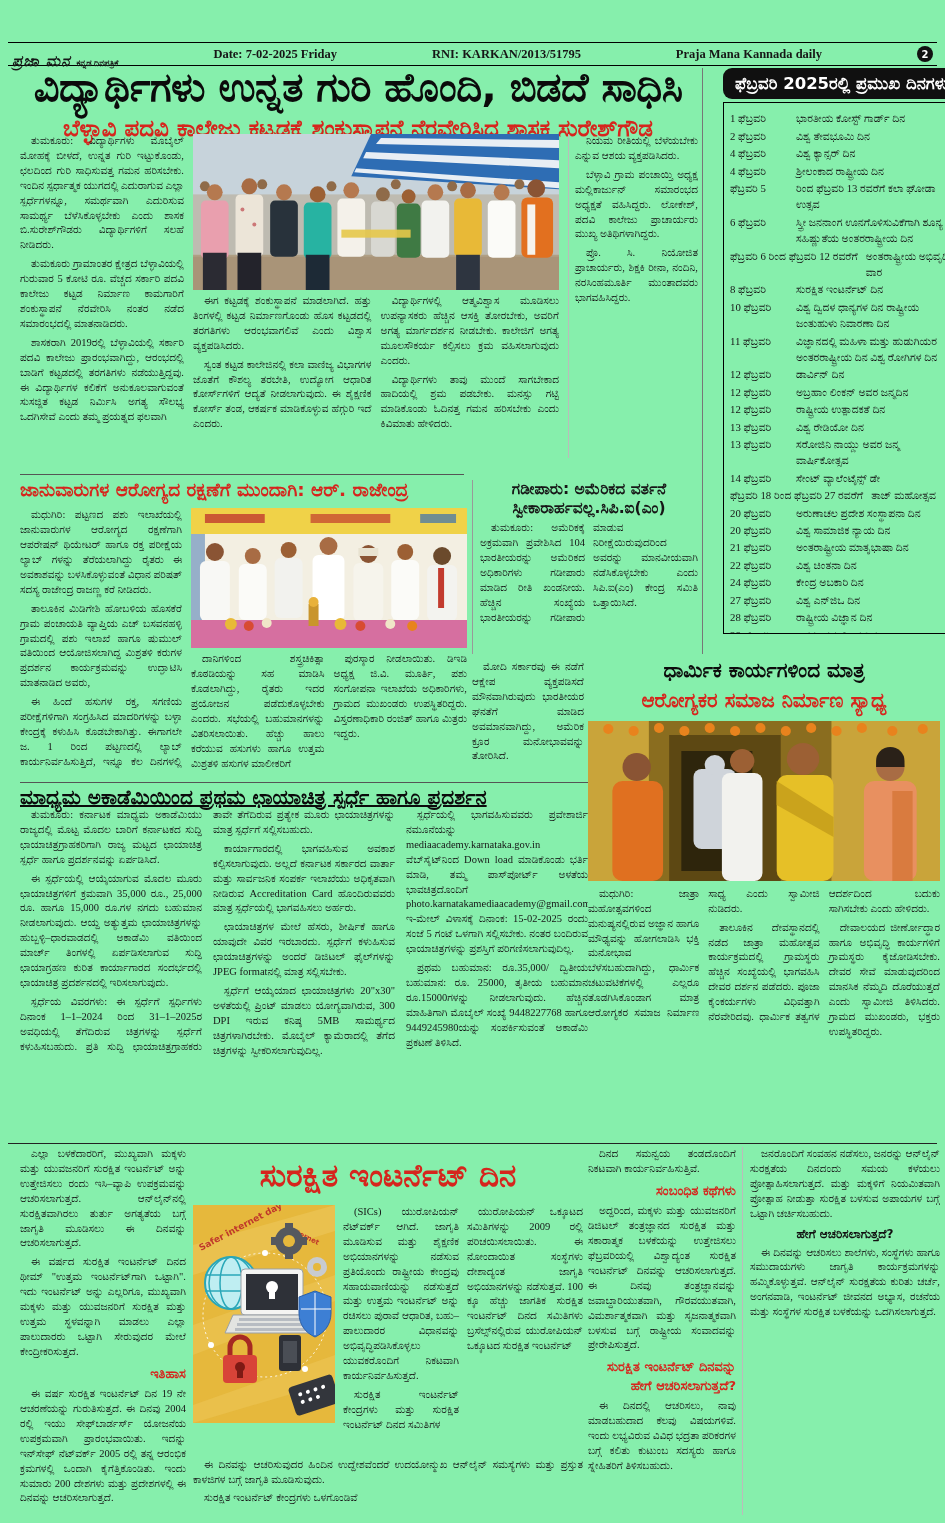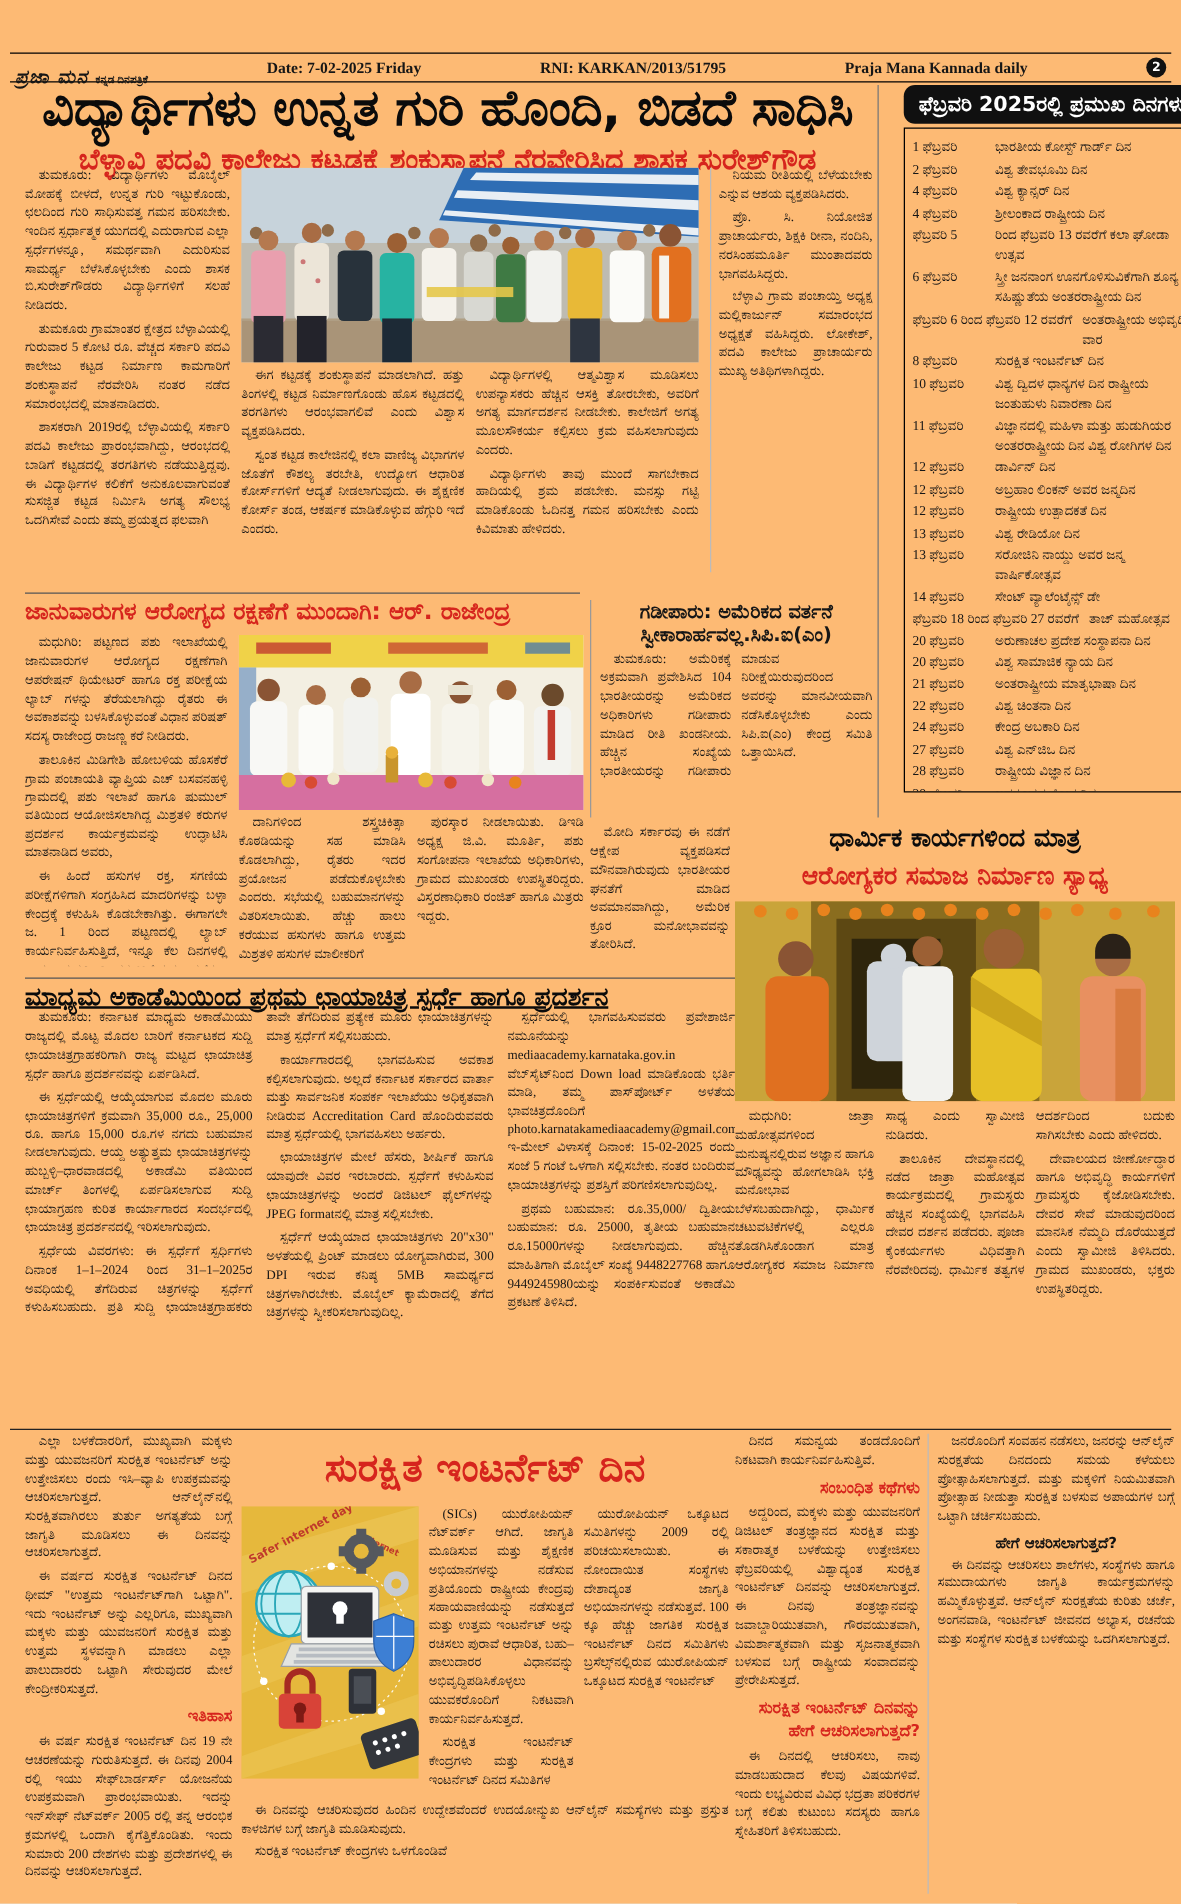--- a/index.html
+++ b/index.html
@@ -1,16 +1,16 @@
 <!DOCTYPE html>
 <html><head>
 <meta charset="utf-8">
 <style>
   html,body{margin:0;padding:0;background:#e8e8e4;}
-  .page{position:relative;width:945px;height:1523px;background:#fdba74;margin:0 auto;overflow:hidden;
+  .page{position:relative;width:945px;height:1523px;background:#86efac;margin:0 auto;overflow:hidden;
         font-family:"Liberation Serif","DejaVu Serif",serif;color:#161616;}
   .hdr{position:absolute;left:8px;top:42px;width:929px;height:24px;border-top:1.6px solid #000;border-bottom:1.2px solid #000;
        display:flex;align-items:center;justify-content:space-between;padding:0 4px;box-sizing:border-box;}
   .logo{font-family:"DejaVu Sans","Liberation Sans",sans-serif;font-weight:bold;font-style:italic;font-size:15px;letter-spacing:1px;}
   .tagline{font-size:8.5px;margin-left:6px;font-weight:bold;margin-top:20px;}
   .hmeta{font-size:12.5px;font-weight:bold;}
   .pgnum{width:16px;height:16px;border-radius:50%;background:#111;color:#fff;font-size:10px;font-weight:bold;
          display:flex;align-items:center;justify-content:center;font-family:"DejaVu Sans",sans-serif;}
   .mainhead{position:absolute;left:20px;top:66px;width:676px;text-align:center;}
   .mainhead h1{margin:0;font-size:40px;line-height:1.08;font-weight:bold;color:#0b0b0b;
@@ -253,22 +253,22 @@
             <p class="para">ಸ್ವಂತ ಕಟ್ಟಡ ಕಾಲೇಜಿನಲ್ಲಿ ಕಲಾ ವಾಣಿಜ್ಯ ವಿಭಾಗಗಳ ಜೊತೆಗೆ ಕೌಶಲ್ಯ ತರಬೇತಿ, ಉದ್ಯೋಗ ಆಧಾರಿತ ಕೋರ್ಸ್‌ಗಳಿಗೆ ಆದ್ಯತೆ ನೀಡಲಾಗುವುದು. ಈ ಶೈಕ್ಷಣಿಕ ಕೋರ್ಸ್ ತಂಡ, ಆಕರ್ಷಕ ಮಾಡಿಕೊಳ್ಳುವ ಹೆಗ್ಗುರಿ ಇದೆ ಎಂದರು.</p>
           </div>
         <div>
             <p class="para">ವಿದ್ಯಾರ್ಥಿಗಳಲ್ಲಿ ಆತ್ಮವಿಶ್ವಾಸ ಮೂಡಿಸಲು ಉಪನ್ಯಾಸಕರು ಹೆಚ್ಚಿನ ಆಸಕ್ತಿ ತೋರಬೇಕು, ಅವರಿಗೆ ಅಗತ್ಯ ಮಾರ್ಗದರ್ಶನ ನೀಡಬೇಕು. ಕಾಲೇಜಿಗೆ ಅಗತ್ಯ ಮೂಲಸೌಕರ್ಯ ಕಲ್ಪಿಸಲು ಕ್ರಮ ವಹಿಸಲಾಗುವುದು ಎಂದರು.</p>
             <p class="para">ವಿದ್ಯಾರ್ಥಿಗಳು ತಾವು ಮುಂದೆ ಸಾಗಬೇಕಾದ ಹಾದಿಯಲ್ಲಿ ಶ್ರಮ ಪಡಬೇಕು. ಮನಸ್ಸು ಗಟ್ಟಿ ಮಾಡಿಕೊಂಡು ಓದಿನತ್ತ ಗಮನ ಹರಿಸಬೇಕು ಎಂದು ಕಿವಿಮಾತು ಹೇಳಿದರು.</p>
           </div>
       </div>
     </div>
     <div style="border-left:1px solid #bbb;padding-left:6px;">
         <p class="para">ನಿಯಮ ರೀತಿಯಲ್ಲಿ ಬೆಳೆಯಬೇಕು ಎನ್ನುವ ಆಶಯ ವ್ಯಕ್ತಪಡಿಸಿದರು.</p>
+        <p class="para">ಬೆಳ್ಳಾವಿ ಗ್ರಾಮ ಪಂಚಾಯ್ತಿ ಅಧ್ಯಕ್ಷ ಮಲ್ಲಿಕಾರ್ಜುನ್ ಸಮಾರಂಭದ ಅಧ್ಯಕ್ಷತೆ ವಹಿಸಿದ್ದರು. ಲೋಕೇಶ್, ಪದವಿ ಕಾಲೇಜು ಪ್ರಾಚಾರ್ಯರು ಮುಖ್ಯ ಅತಿಥಿಗಳಾಗಿದ್ದರು.</p>
         <p class="para">ಪ್ರೊ. ಸಿ. ನಿಯೋಜಿತ ಪ್ರಾಚಾರ್ಯರು, ಶಿಕ್ಷಕಿ ರೀನಾ, ನಂದಿನಿ, ನರಸಿಂಹಮೂರ್ತಿ ಮುಂತಾದವರು ಭಾಗವಹಿಸಿದ್ದರು.</p>
-        <p class="para">ಬೆಳ್ಳಾವಿ ಗ್ರಾಮ ಪಂಚಾಯ್ತಿ ಅಧ್ಯಕ್ಷ ಮಲ್ಲಿಕಾರ್ಜುನ್ ಸಮಾರಂಭದ ಅಧ್ಯಕ್ಷತೆ ವಹಿಸಿದ್ದರು. ಲೋಕೇಶ್, ಪದವಿ ಕಾಲೇಜು ಪ್ರಾಚಾರ್ಯರು ಮುಖ್ಯ ಅತಿಥಿಗಳಾಗಿದ್ದರು.</p>
       </div>
   </div>
 
   <div class="rule" style="left:20px;top:474px;width:444px;"></div>
 
   <div class="art2wrap bodytxt">
     <h3 class="art2head">ಜಾನುವಾರುಗಳ ಆರೋಗ್ಯದ ರಕ್ಷಣೆಗೆ ಮುಂದಾಗಿ: ಆರ್. ರಾಜೇಂದ್ರ</h3>
     <div class="art2body">
       <div>
           <p class="para">ಮಧುಗಿರಿ: ಪಟ್ಟಣದ ಪಶು ಇಲಾಖೆಯಲ್ಲಿ ಜಾನುವಾರುಗಳ ಆರೋಗ್ಯದ ರಕ್ಷಣೆಗಾಗಿ ಆಪರೇಷನ್ ಥಿಯೇಟರ್ ಹಾಗೂ ರಕ್ತ ಪರೀಕ್ಷೆಯ ಲ್ಯಾಬ್ ಗಳನ್ನು ತೆರೆಯಲಾಗಿದ್ದು ರೈತರು ಈ ಅವಕಾಶವನ್ನು ಬಳಸಿಕೊಳ್ಳುವಂತೆ ವಿಧಾನ ಪರಿಷತ್ ಸದಸ್ಯ ರಾಜೇಂದ್ರ ರಾಜಣ್ಣ ಕರೆ ನೀಡಿದರು.</p>
@@ -492,21 +492,21 @@
           </g>
       </svg>
       <div class="ncol">
           <p class="para">(SICs) ಯುರೋಪಿಯನ್ ನೆಟ್‌ವರ್ಕ್ ಆಗಿದೆ. ಜಾಗೃತಿ ಮೂಡಿಸುವ ಮತ್ತು ಶೈಕ್ಷಣಿಕ ಅಭಿಯಾನಗಳನ್ನು ನಡೆಸುವ ಪ್ರತಿಯೊಂದು ರಾಷ್ಟ್ರೀಯ ಕೇಂದ್ರವು ಸಹಾಯವಾಣಿಯನ್ನು ನಡೆಸುತ್ತದೆ ಮತ್ತು ಉತ್ತಮ ಇಂಟರ್ನೆಟ್ ಅನ್ನು ರಚಿಸಲು ಪುರಾವೆ ಆಧಾರಿತ, ಬಹು–ಪಾಲುದಾರರ ವಿಧಾನವನ್ನು ಅಭಿವೃದ್ಧಿಪಡಿಸಿಕೊಳ್ಳಲು ಯುವಕರೊಂದಿಗೆ ನಿಕಟವಾಗಿ ಕಾರ್ಯನಿರ್ವಹಿಸುತ್ತದೆ.</p>
           <p class="para">ಸುರಕ್ಷಿತ ಇಂಟರ್ನೆಟ್ ಕೇಂದ್ರಗಳು ಮತ್ತು ಸುರಕ್ಷಿತ ಇಂಟರ್ನೆಟ್ ದಿನದ ಸಮಿತಿಗಳ</p>
         </div>
       <div class="ncol">
           <p class="para">ಯುರೋಪಿಯನ್ ಒಕ್ಕೂಟದ ಸಮಿತಿಗಳನ್ನು 2009 ರಲ್ಲಿ ಪರಿಚಯಿಸಲಾಯಿತು. ಈ ನೋಂದಾಯಿತ ಸಂಸ್ಥೆಗಳು ದೇಶಾದ್ಯಂತ ಜಾಗೃತಿ ಅಭಿಯಾನಗಳನ್ನು ನಡೆಸುತ್ತವೆ. 100 ಕ್ಕೂ ಹೆಚ್ಚು ಜಾಗತಿಕ ಸುರಕ್ಷಿತ ಇಂಟರ್ನೆಟ್ ದಿನದ ಸಮಿತಿಗಳು ಬ್ರಸೆಲ್ಸ್‌ನಲ್ಲಿರುವ ಯುರೋಪಿಯನ್ ಒಕ್ಕೂಟದ ಸುರಕ್ಷಿತ ಇಂಟರ್ನೆಟ್</p>
         </div>
     </div>
-    <div style="margin-top:5px;">
+    <div style="margin-top:21px;">
         <p class="para">ಈ ದಿನವನ್ನು ಆಚರಿಸುವುದರ ಹಿಂದಿನ ಉದ್ದೇಶವೆಂದರೆ ಉದಯೋನ್ಮುಖ ಆನ್‌ಲೈನ್ ಸಮಸ್ಯೆಗಳು ಮತ್ತು ಪ್ರಸ್ತುತ ಕಾಳಜಿಗಳ ಬಗ್ಗೆ ಜಾಗೃತಿ ಮೂಡಿಸುವುದು.</p>
         <p class="para">ಸುರಕ್ಷಿತ ಇಂಟರ್ನೆಟ್ ಕೇಂದ್ರಗಳು ಒಳಗೊಂಡಿವೆ</p>
       </div>
   </div>
 
   <div class="botC4 bodytxt">
     <div>
         <p class="para">ದಿನದ ಸಮನ್ವಯ ತಂಡದೊಂದಿಗೆ ನಿಕಟವಾಗಿ ಕಾರ್ಯನಿರ್ವಹಿಸುತ್ತಿವೆ.</p>
       </div>
     <div class="redsub">ಸಂಬಂಧಿತ ಕಥೆಗಳು</div>

